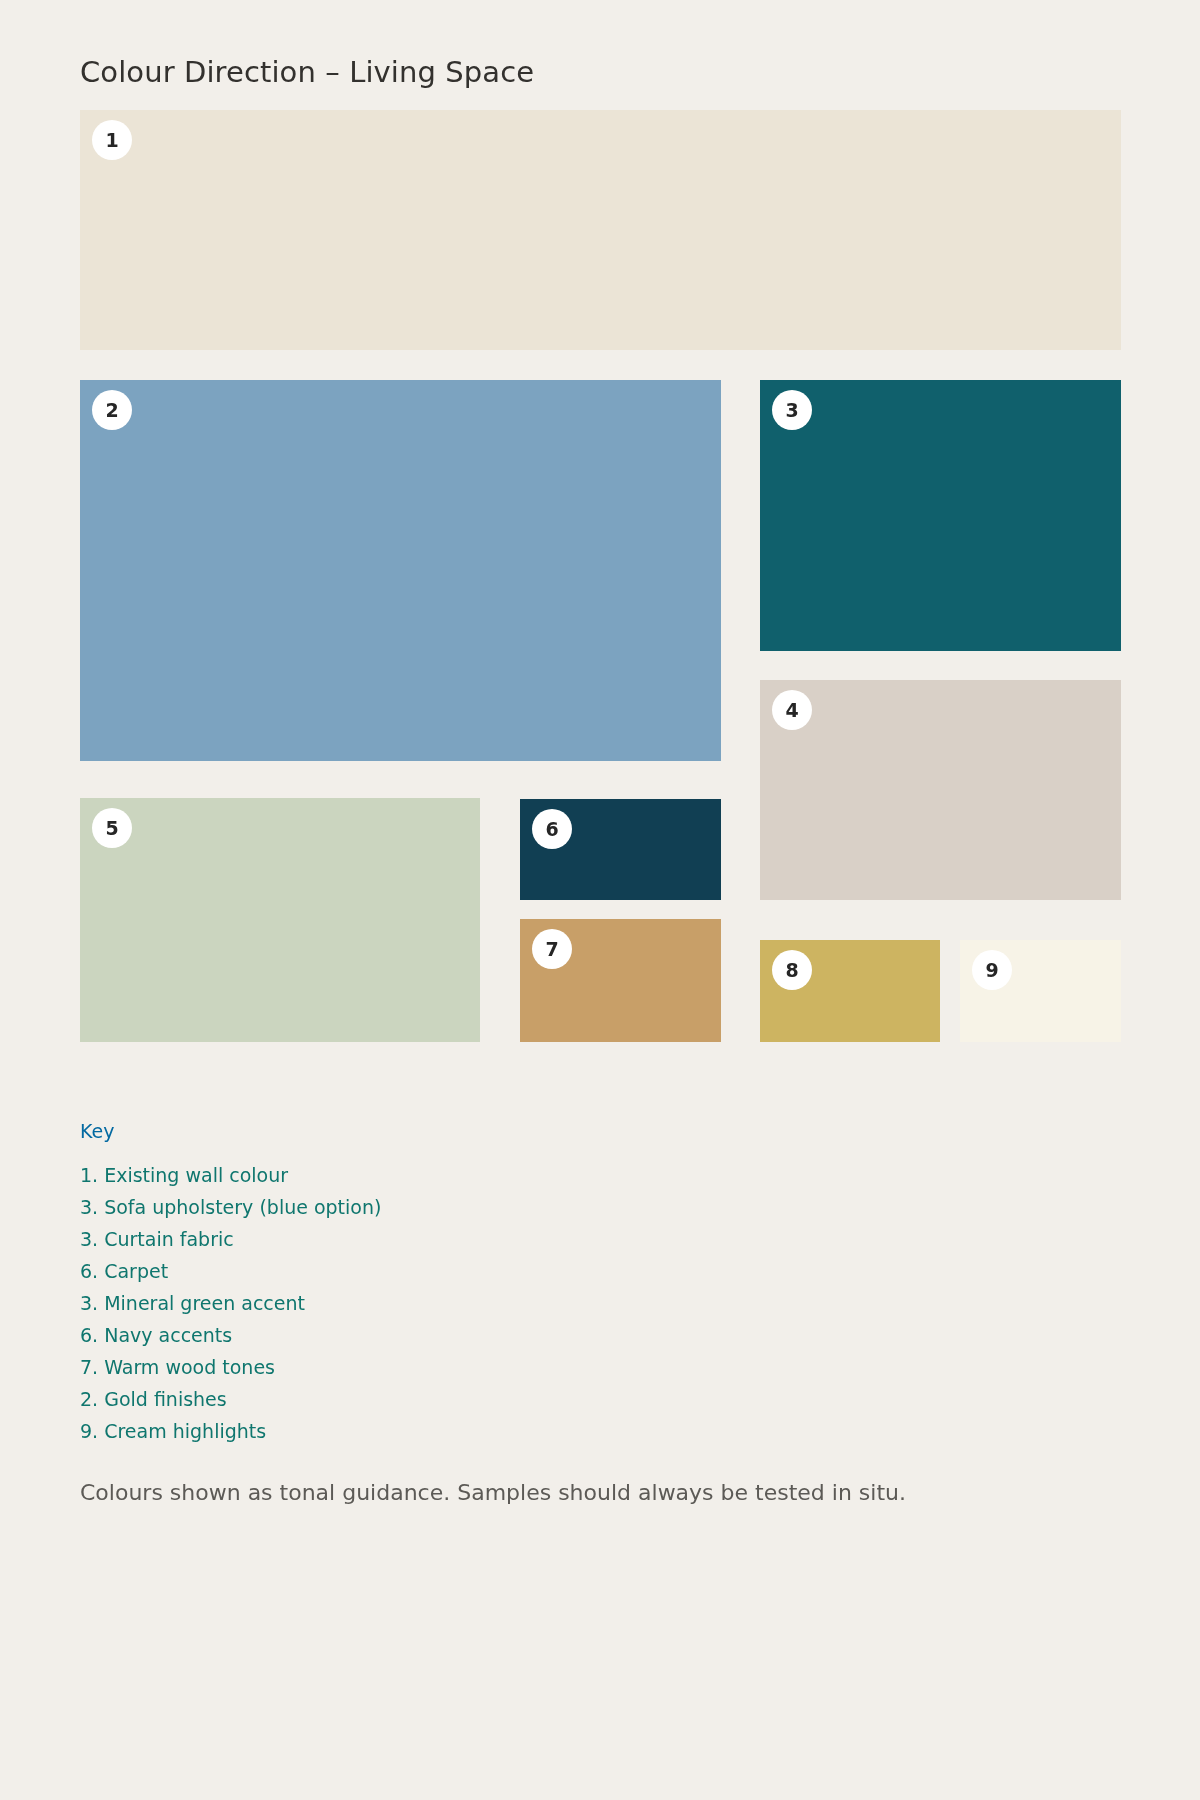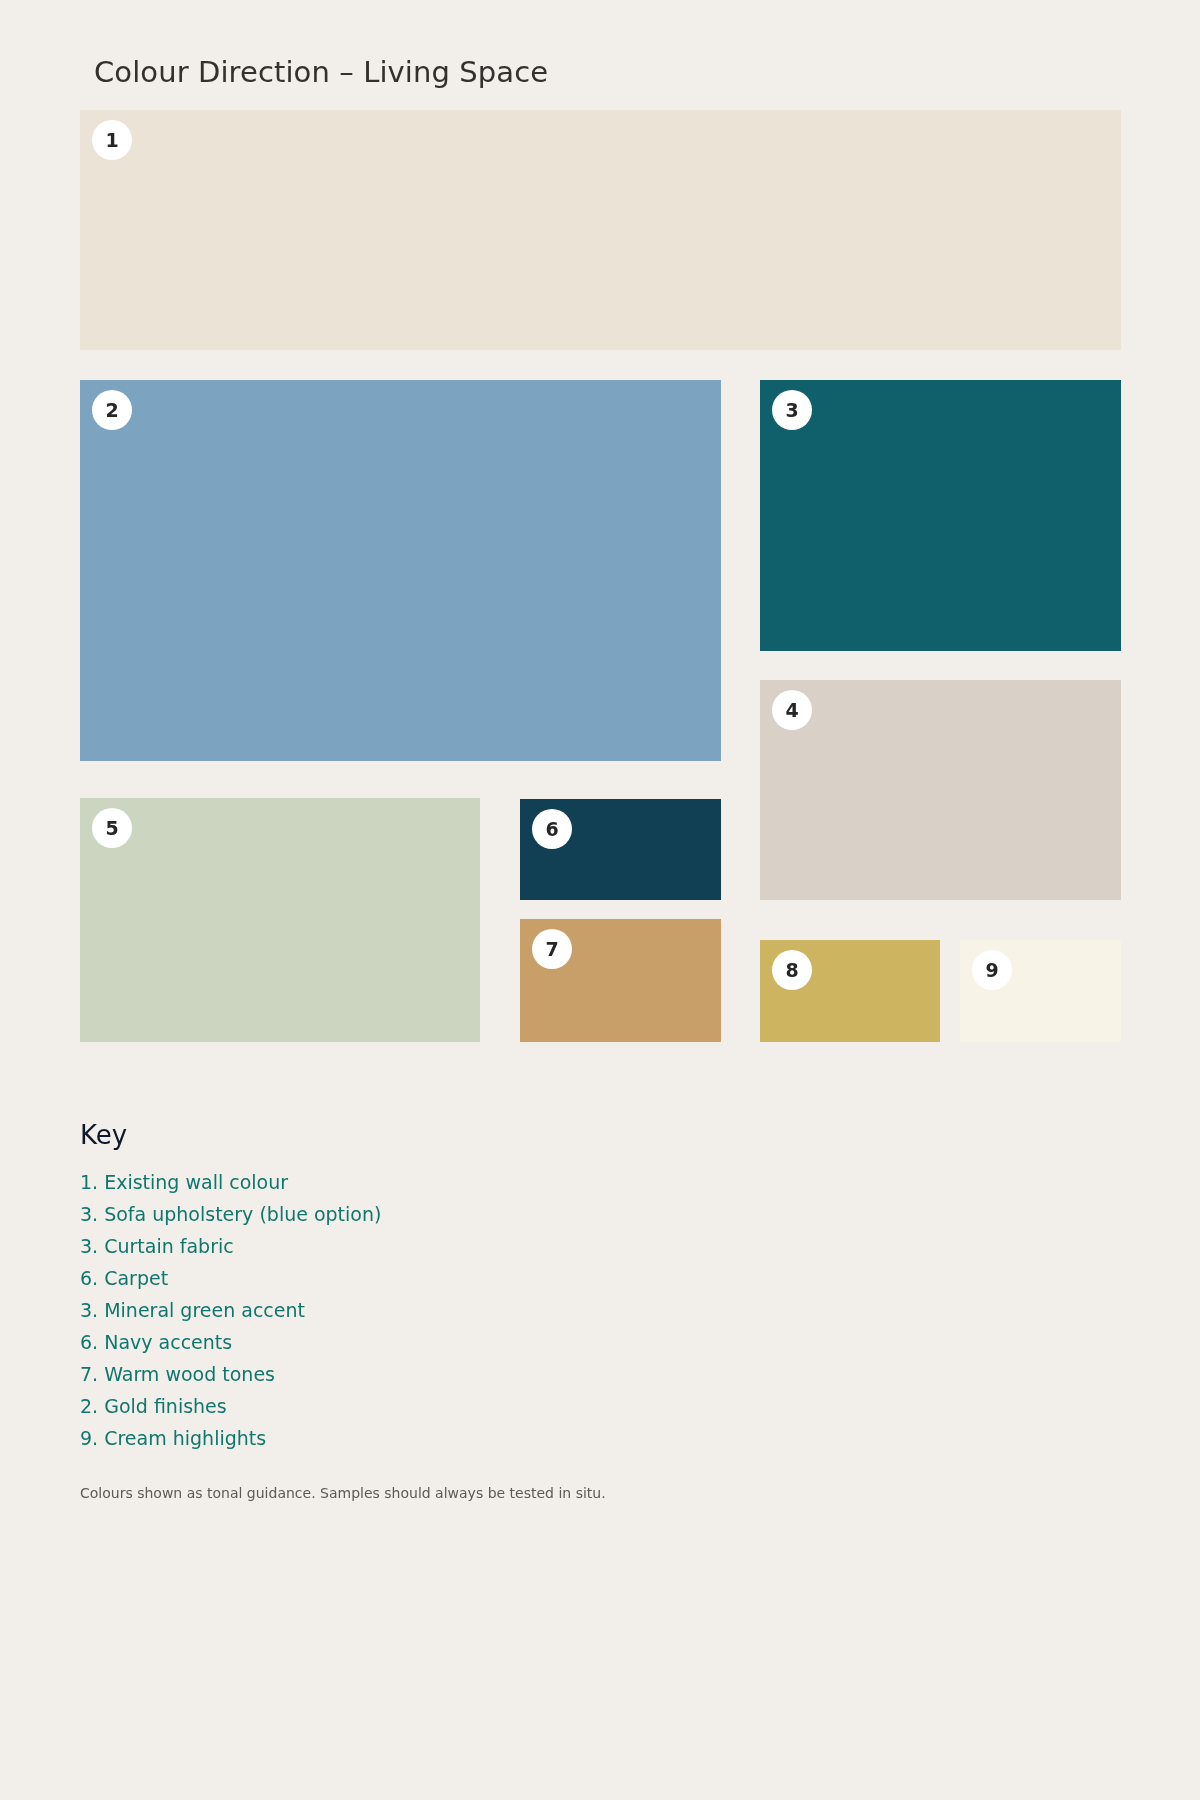--- a/index.html
+++ b/index.html
@@ -23,21 +23,20 @@
 
   .page-title {
     position: absolute;
     left: 80px;
     top: 36px;
     font-size: 29px;
     font-weight: 400;
     letter-spacing: 0.1px;
     color: #33312E;
     white-space: nowrap;
-    margin-left: 14px;
   }
 
   
   .swatch {
     position: absolute;
     box-sizing: border-box;
   }
 
   .badge {
     position: absolute;
@@ -67,43 +66,43 @@
   #sw-9 { left: 960px; top: 940px; width: 161px;  height: 102px; }
 
   
   .key-block {
     position: absolute;
     left: 80px;
     top: 1122px;
     width: 700px;
   }
   .key-heading {
-    font-size: 26px;
+    font-size: 19px;
     font-weight: 400;
-    color: #0f172a;
+    color: #0369a1;
     margin: 0 0 18px 0;
     line-height: 1;
   }
   .key-list {
     list-style: none;
     margin: 0;
     padding: 0;
   }
   .key-item {
     font-size: 19px;
     line-height: 32px;
     color: #0f766e;
     white-space: nowrap;
   }
 
   .footnote {
     position: absolute;
     left: 80px;
     top: 1480px;
-    font-size: 14px;
+    font-size: 22px;
     line-height: 26px;
     color: #5C5A56;
     white-space: nowrap;
   }
 </style>
 </head>
 <body>
 
 <div class="page">
 

